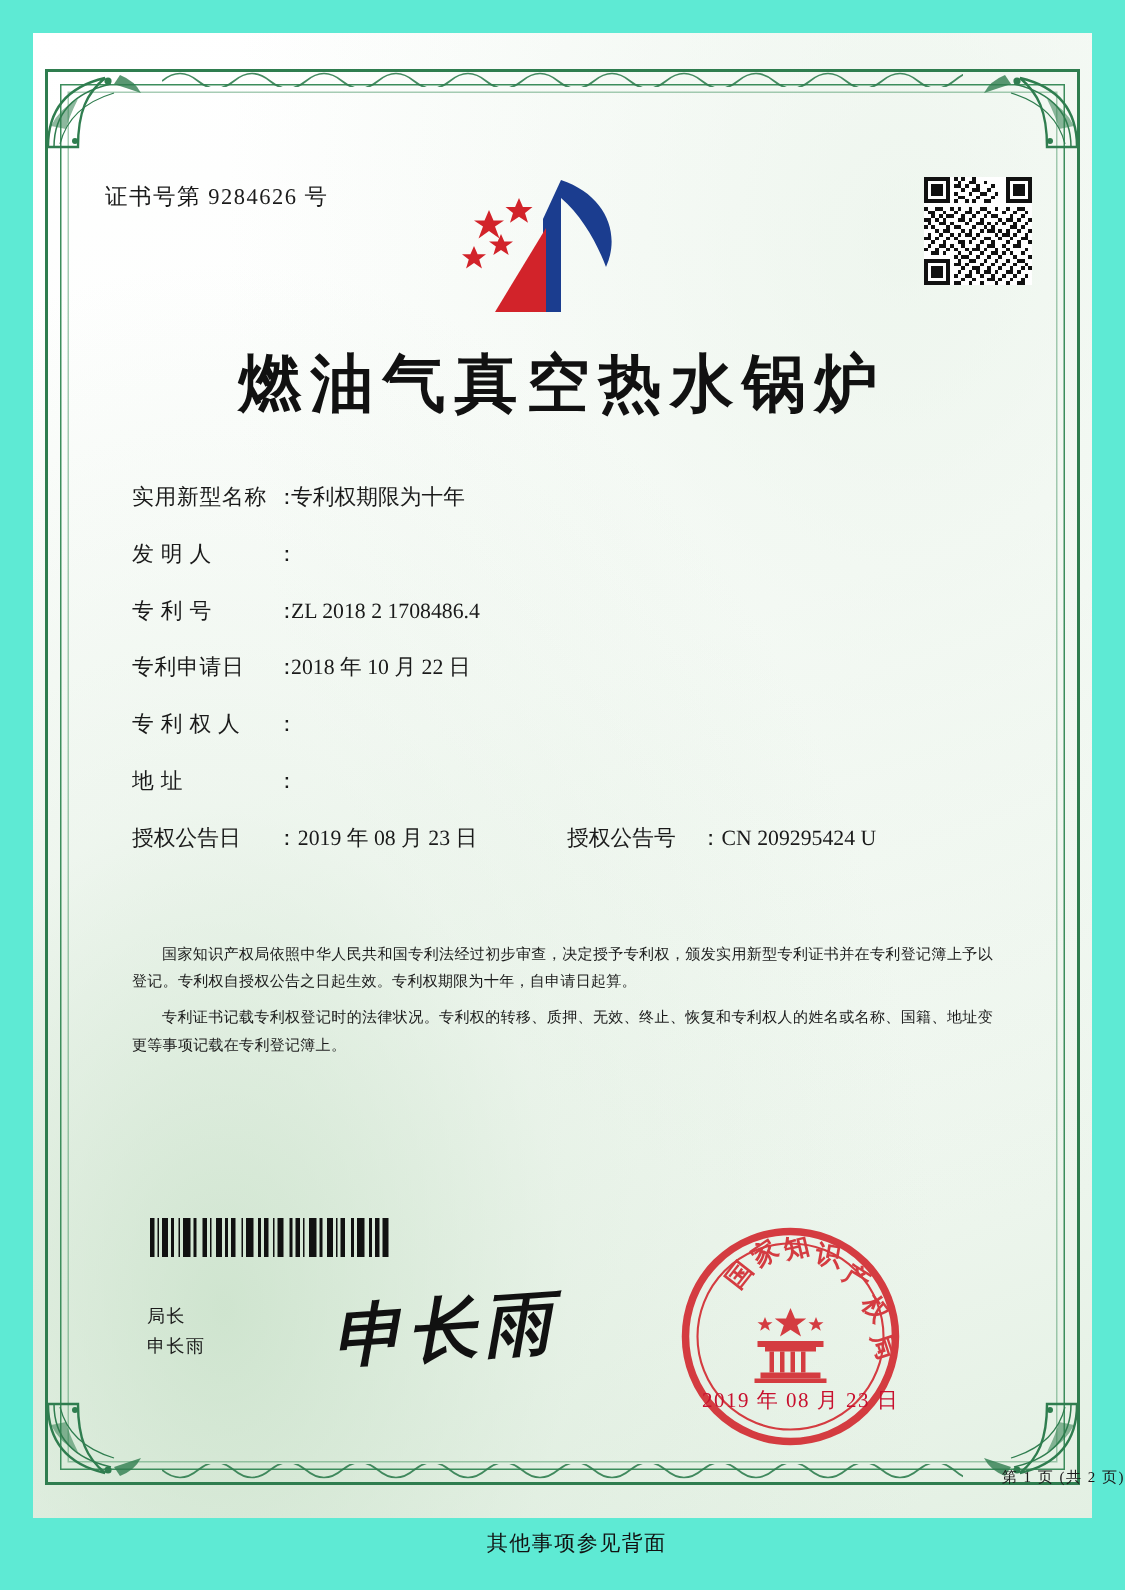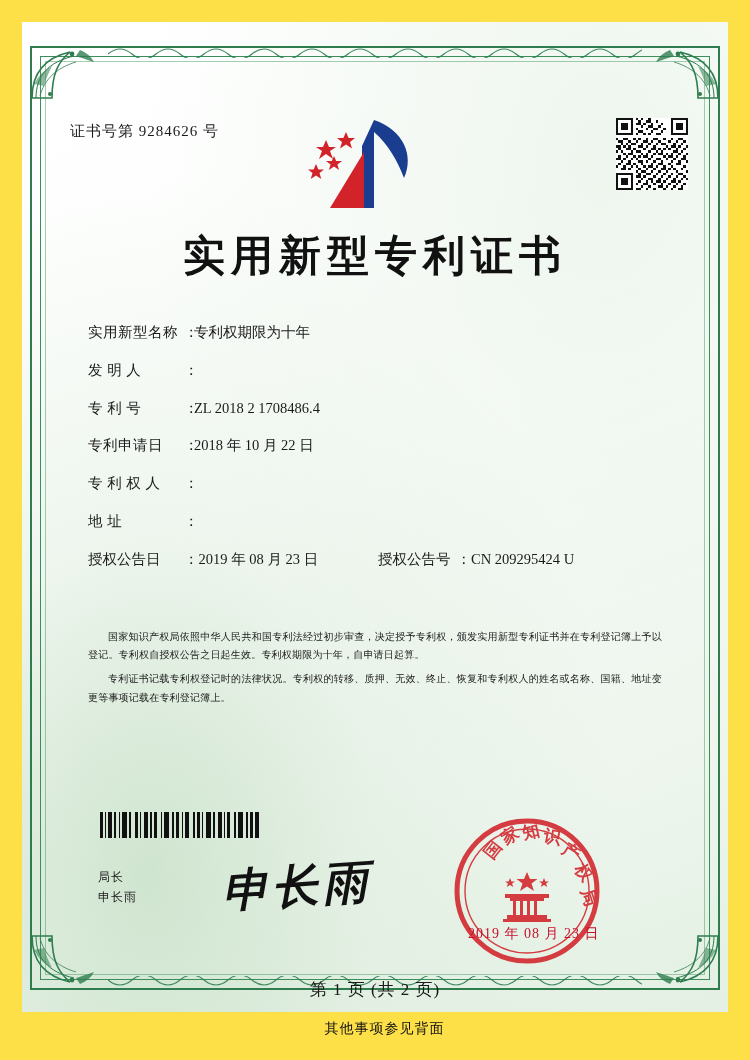--- a/index.html
+++ b/index.html
@@ -14,21 +14,21 @@
     color: #1a1a1a;
     position: relative;
     overflow: hidden;
   }
 
   
   .page {
     position: absolute;
     left: 0; top: 0;
     width: 750px; height: 1060px;
-    background: #fde047;
+    background: #5eead4;
   }
 
   
   .cert-bg {
     position: absolute;
     left: 22px; top: 22px;
     width: 706px; height: 990px;
     background:
       radial-gradient(ellipse at 18% 86%, rgba(196,222,196,0.75) 0%, rgba(214,232,214,0.35) 28%, rgba(255,255,255,0) 58%),
       radial-gradient(ellipse at 82% 14%, rgba(224,238,224,0.5) 0%, rgba(255,255,255,0) 55%),
@@ -152,21 +152,21 @@
     align-items: flex-start;
     margin-bottom: 6px;
   }
   .row-split .half {
     display: flex;
     white-space: nowrap;
     align-items: center;
   }
   .row-split .half.first { width: 290px; }
   .row-split .half .lbl { width: 96px; }
-  .row-split .half.second .lbl { width: auto; margin-right: 6px; }
+  .row-split .half.second .lbl { width: auto; margin-right: 16px; }
 
   
   .paras {
     position: absolute;
     left: 88px; top: 628px;
     width: 574px;
     font-size: 10px;
     line-height: 1.82;
     text-align: justify;
   }
@@ -220,22 +220,22 @@
     font-size: 14px;
     color: #c8102e;
     letter-spacing: 1px;
     white-space: nowrap;
   }
 
   
   .page-no {
     position: absolute;
     left: 0; right: 0; top: 978px;
-    text-align: center;
-    font-size: 17px;
+    text-align: right;
+    font-size: 10px;
     letter-spacing: 1px;
   }
   .back-note {
     position: absolute;
     left: 0; right: 0; top: 1020px;
     text-align: center;
     font-size: 14px;
     letter-spacing: 1px;
     color: #111;
     padding-left: 19px;
@@ -539,21 +539,21 @@
         <rect x="8" y="28" width="2" height="1"></rect>
           <rect x="12" y="28" width="1" height="1"></rect>
           <rect x="15" y="28" width="1" height="1"></rect>
           <rect x="19" y="28" width="1" height="1"></rect>
         <rect x="22" y="28" width="1" height="1"></rect>
           <rect x="25" y="28" width="2" height="1"></rect>
       </g>
     </svg>
   </div>
 
-  <div class="title">实用新型专利证书</div>
+  <div class="title">燃油气真空热水锅炉</div>
 
   <div class="fields">
 
     <div class="row">
       <span class="lbl">实用新型名称</span>
       <span class="sep">：</span>
       <span class="val">专利权期限为十年</span>
     </div>
 
     <div class="row">

